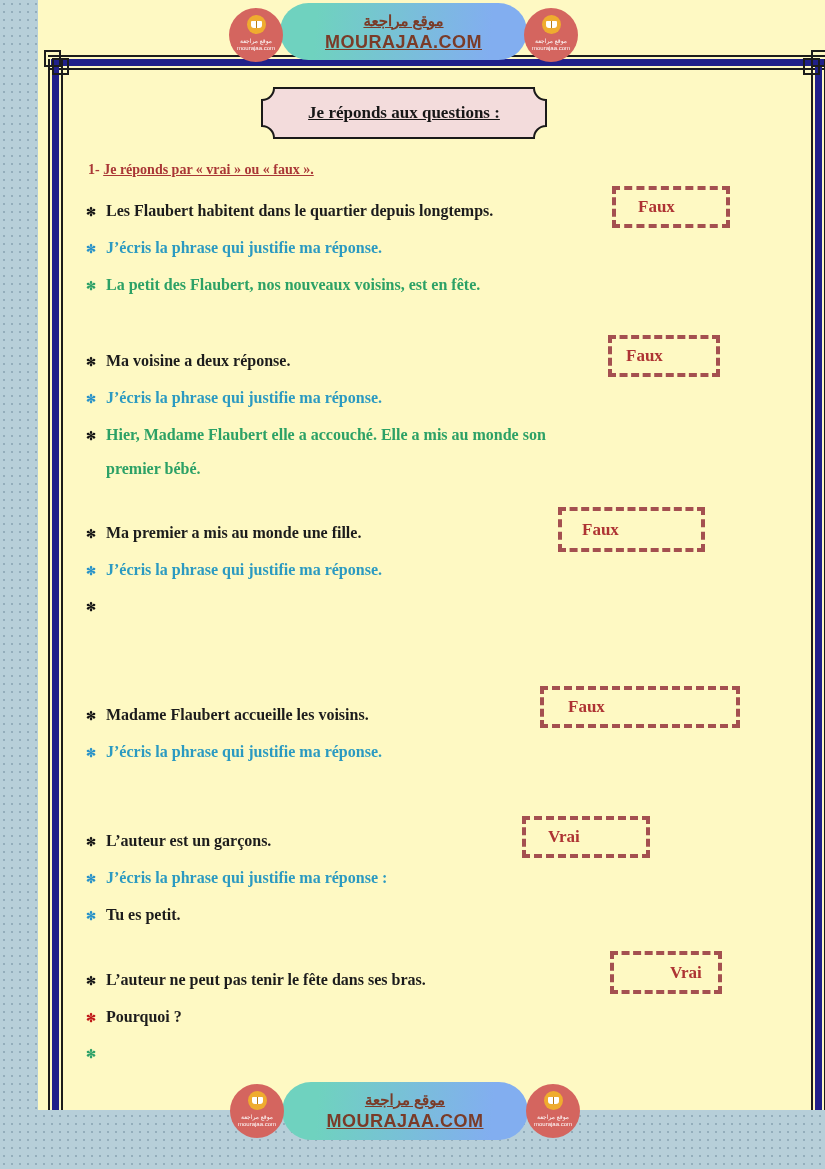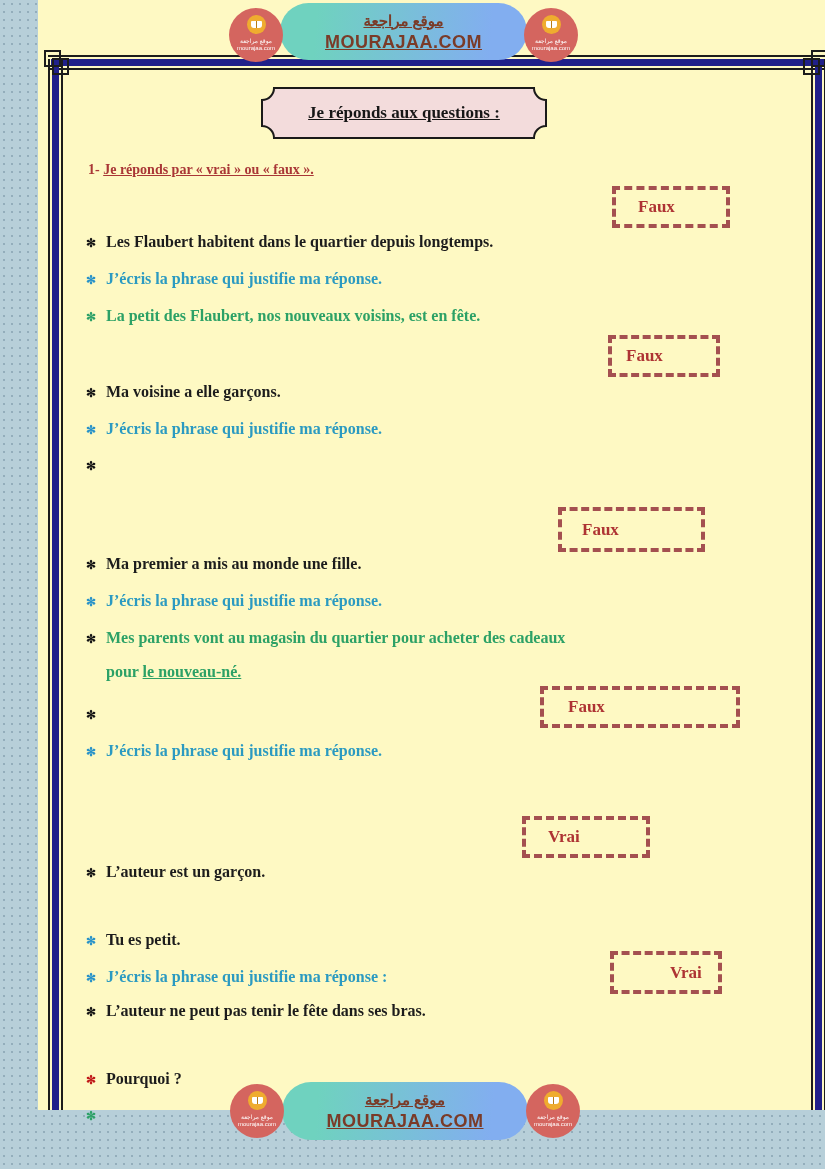--- a/index.html
+++ b/index.html
@@ -81,21 +81,21 @@
   .qblock { position:absolute; left:48px; width:676px; }
   .line { display:flex; align-items:baseline; line-height:34px; margin-bottom:2px;
           font-size:16px; font-weight:bold; }
   .bullet { flex:0 0 20px; font-size:12px; }
   .bullet::before { content:"\273B"; }
   .bullet.bk { color:#141414; }
   .bullet.bl { color:#2892c8; }
   .bullet.gr { color:#2da168; }
   .bullet.rd { color:#c01818; }
   .txt { white-space:pre-line; }
-  .c-bk { color:#1c1c1c;margin-top:31px; }
+  .c-bk { color:#1c1c1c; }
   .c-bl { color:#2b9ac1; }
   .c-gr { color:#2ca166; }
   .u-gr { text-decoration:underline; }
 
   .q1 { top:194px; } .q2 { top:344px; } .q3 { top:516px; }
   .q4 { top:698px; } .q5 { top:824px; } .q6 { top:963px; }
 
   
   .vbox {
     position:absolute; border:4px dashed #a45050;
@@ -146,78 +146,79 @@
       <span class="txt c-gr">La petit des Flaubert, nos nouveaux voisins, est en fête.</span>
     </div>
   </div>
   <div class="vbox v1">
     <span>Faux</span>
   </div>
 
   <div class="qblock q2">
     <div class="line">
       <span class="bullet bk"></span>
-      <span class="txt c-bk">Ma voisine a elle garçons.</span>
-    </div>
-    <div class="line">
-      <span class="bullet bl"></span>
-      <span class="txt c-bl">J’écris la phrase qui justifie ma réponse.</span>
-    </div>
-    <div class="line">
-      <span class="bullet bk"></span>
+      <span class="txt c-bk">Ma voisine a deux réponse.</span>
+    </div>
+    <div class="line">
+      <span class="bullet bl"></span>
+      <span class="txt c-bl">J’écris la phrase qui justifie ma réponse.</span>
+    </div>
+    <div class="line">
+      <span class="bullet bk"></span>
+      <span class="txt c-gr">Hier, Madame Flaubert elle a accouché. Elle a mis au monde son
+premier bébé.</span>
     </div>
   </div>
   <div class="vbox v2">
     <span>Faux</span>
   </div>
 
   <div class="qblock q3">
     <div class="line">
       <span class="bullet bk"></span>
       <span class="txt c-bk">Ma premier a mis au monde une fille.</span>
     </div>
     <div class="line">
       <span class="bullet bl"></span>
       <span class="txt c-bl">J’écris la phrase qui justifie ma réponse.</span>
     </div>
     <div class="line">
       <span class="bullet bk"></span>
-      <span class="txt c-gr"><span>Mes parents vont au magasin du quartier pour acheter des cadeaux
-pour </span><span class="u-gr">le nouveau-né.</span></span>
     </div>
   </div>
   <div class="vbox v3">
     <span>Faux</span>
   </div>
 
   <div class="qblock q4">
     <div class="line">
       <span class="bullet bk"></span>
+      <span class="txt c-bk">Madame Flaubert accueille les voisins.</span>
     </div>
     <div class="line">
       <span class="bullet bl"></span>
       <span class="txt c-bl">J’écris la phrase qui justifie ma réponse.</span>
     </div>
   </div>
   <div class="vbox v4">
     <span>Faux</span>
   </div>
 
   <div class="qblock q5">
     <div class="line">
       <span class="bullet bk"></span>
-      <span class="txt c-bk">L’auteur est un garçon.</span>
+      <span class="txt c-bk">L’auteur est un garçons.</span>
+    </div>
+    <div class="line">
+      <span class="bullet bl"></span>
+      <span class="txt c-bl">J’écris la phrase qui justifie ma réponse :</span>
     </div>
     <div class="line">
       <span class="bullet bl"></span>
       <span class="txt c-bk">Tu es petit.</span>
-    </div>
-    <div class="line">
-      <span class="bullet bl"></span>
-      <span class="txt c-bl">J’écris la phrase qui justifie ma réponse :</span>
     </div>
   </div>
   <div class="vbox v5">
     <span>Vrai</span>
   </div>
 
   <div class="qblock q6">
     <div class="line">
       <span class="bullet bk"></span>
       <span class="txt c-bk">L’auteur ne peut pas tenir le fête dans ses bras.</span>

